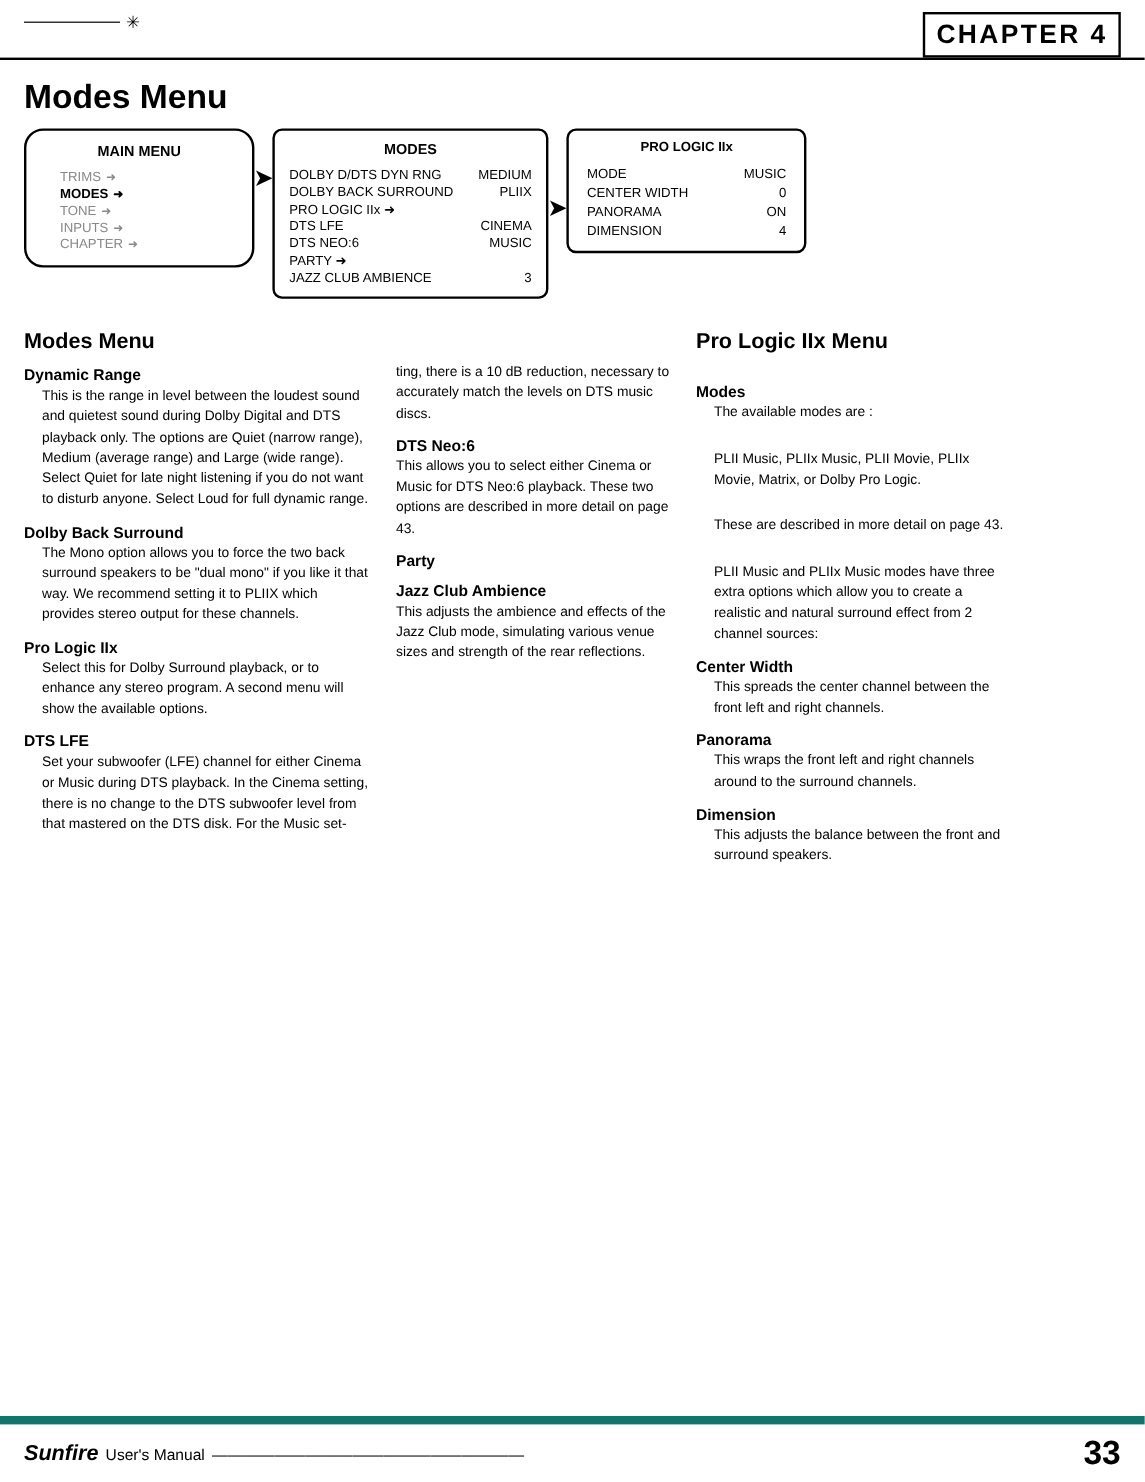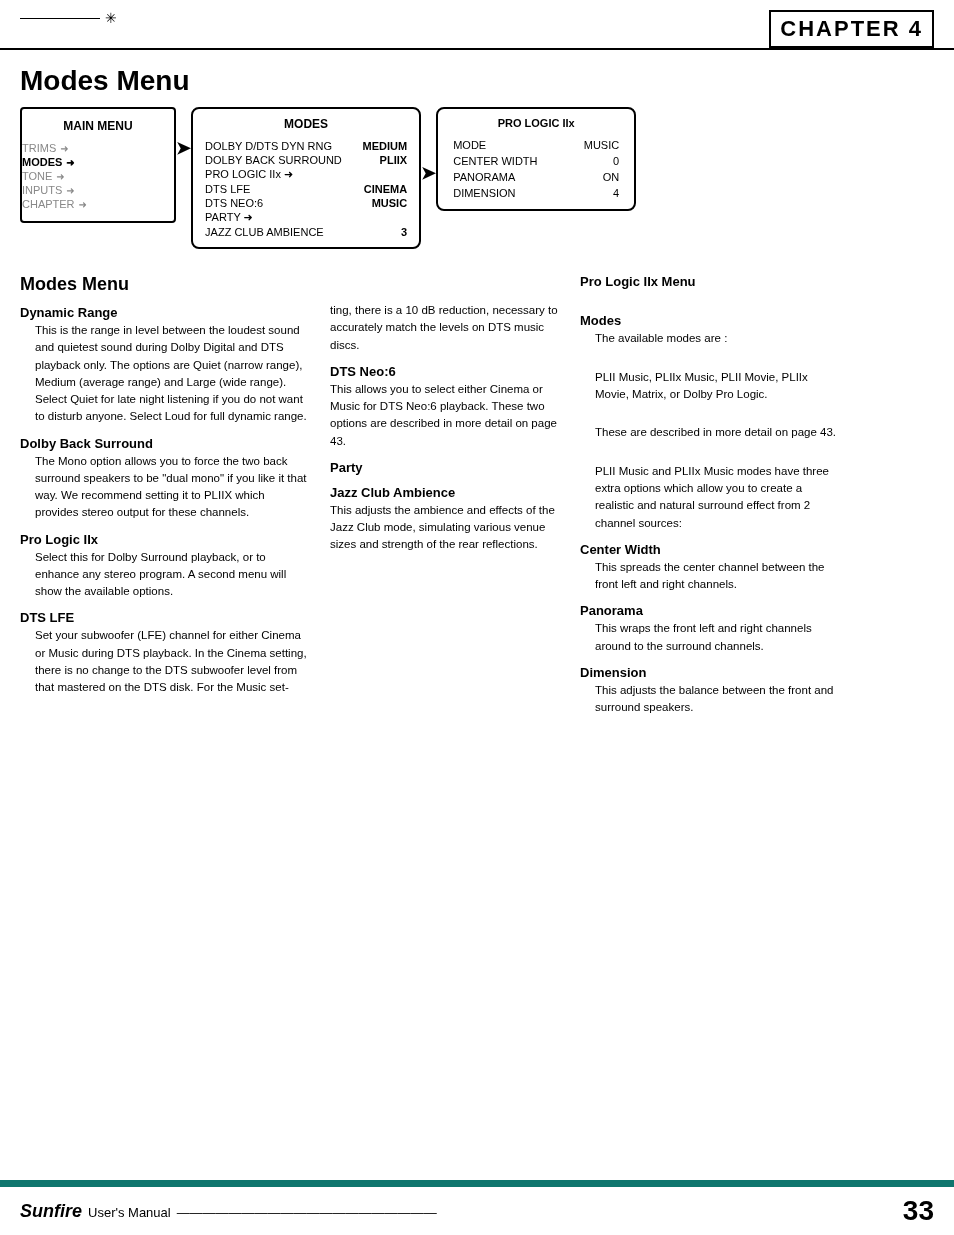--- a/index.html
+++ b/index.html
@@ -51,23 +51,23 @@
     
     .page-title {
       font-size: 28px;
       font-weight: bold;
       padding: 15px 20px 10px 20px;
     }
 
     
     .main-menu-box {
       border: 2px solid #000;
-      border-radius: 4px;
-      padding: 10px 0;
-      width: 156px;
+      border-radius: 16px;
+      padding: 10px 28px;
+      width: 192px;
       position: relative;
     }
     .main-menu-title {
       text-align: center;
       font-size: 12px;
       font-weight: bold;
       margin-bottom: 8px;
     }
     .menu-item {
       font-size: 11px;
@@ -101,21 +101,21 @@
       font-weight: bold;
       margin-bottom: 8px;
     }
     .modes-row {
       display: flex;
       justify-content: space-between;
       font-size: 11px;
       padding: 1px 0;
     }
     .modes-label { font-weight: normal; }
-    .modes-value { font-weight: bold; }
+    .modes-value { font-weight: normal; }
 
     
     .pro-logic-box {
       border: 2px solid #000;
       border-radius: 8px;
       padding: 8px 15px;
       width: 200px;
       position: relative;
     }
     .pro-logic-title {
@@ -174,21 +174,21 @@
     }
 
     .body-text {
       font-size: 11.5px;
       line-height: 1.5;
       margin-bottom: 4px;
       margin-left: 15px;
     }
 
     .pro-logic-section-heading {
-      font-size: 13px;
+      font-size: 18px;
       font-weight: bold;
       margin-bottom: 24px;
     }
 
     
     .footer {
       position: absolute;
       bottom: 0;
       left: 0;
       right: 0;

